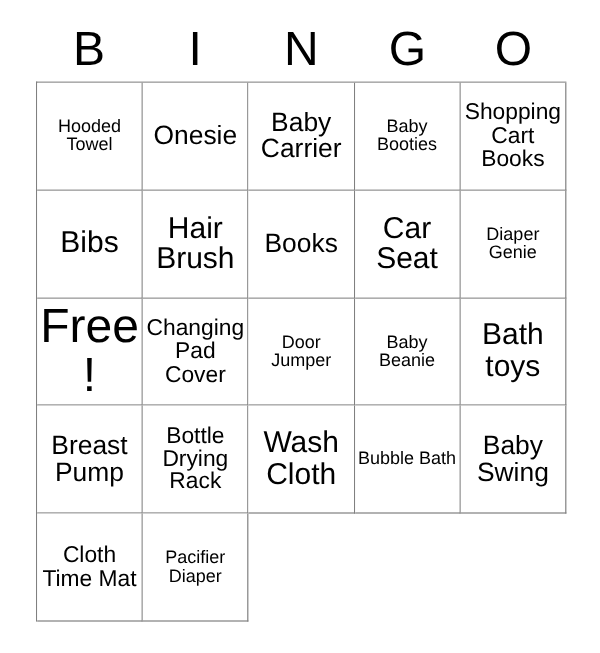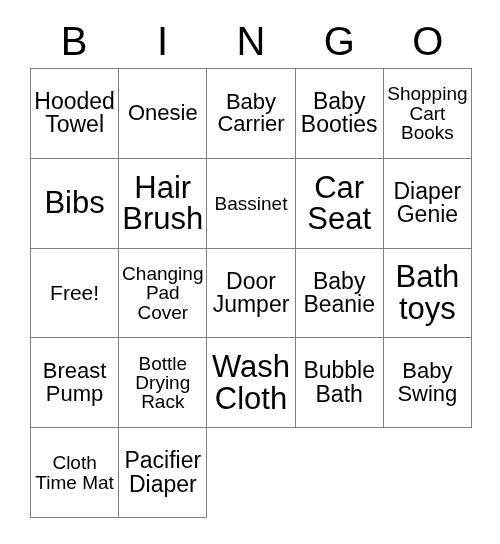--- a/index.html
+++ b/index.html
@@ -70,25 +70,25 @@
   .cell-text {
     display: block;
     width: 100%;
     line-height: 1.02;
     font-weight: 400;
     color: #000000;
     word-break: normal;
     overflow-wrap: break-word;
   }
   
-  .size-xl .cell-text { font-size: 31px; }
+  .size-xl .cell-text { font-size: 25px; }
   .size-lg .cell-text { font-size: 22px; }
-  .size-md .cell-text { font-size: 23px; }
+  .size-md .cell-text { font-size: 15px; }
   .size-sm .cell-text { font-size: 19px; }
-  .size-free .cell-text { font-size: 21px; }
+  .size-free .cell-text { font-size: 40px; }
 </style>
 </head>
 <body>
 
 <div id="bingo-card">
 
   <div id="bingo-header">
     <div class="header-letter">B</div>
     <div class="header-letter">I</div>
     <div class="header-letter">N</div>
@@ -111,22 +111,22 @@
       </div>
       <div class="bingo-cell size-sm">
         <span class="cell-text">Shopping Cart Books</span>
       </div>
       <div class="bingo-cell size-xl">
         <span class="cell-text">Bibs</span>
       </div>
       <div class="bingo-cell size-xl">
         <span class="cell-text">Hair Brush</span>
       </div>
-      <div class="bingo-cell size-sm">
-        <span class="cell-text">Bassinet</span>
+      <div class="bingo-cell size-lg">
+        <span class="cell-text">Books</span>
       </div>
       <div class="bingo-cell size-xl">
         <span class="cell-text">Car Seat</span>
       </div>
       <div class="bingo-cell size-md">
         <span class="cell-text">Diaper Genie</span>
       </div>
       <div class="bingo-cell size-free">
         <span class="cell-text">Free!</span>
       </div>

